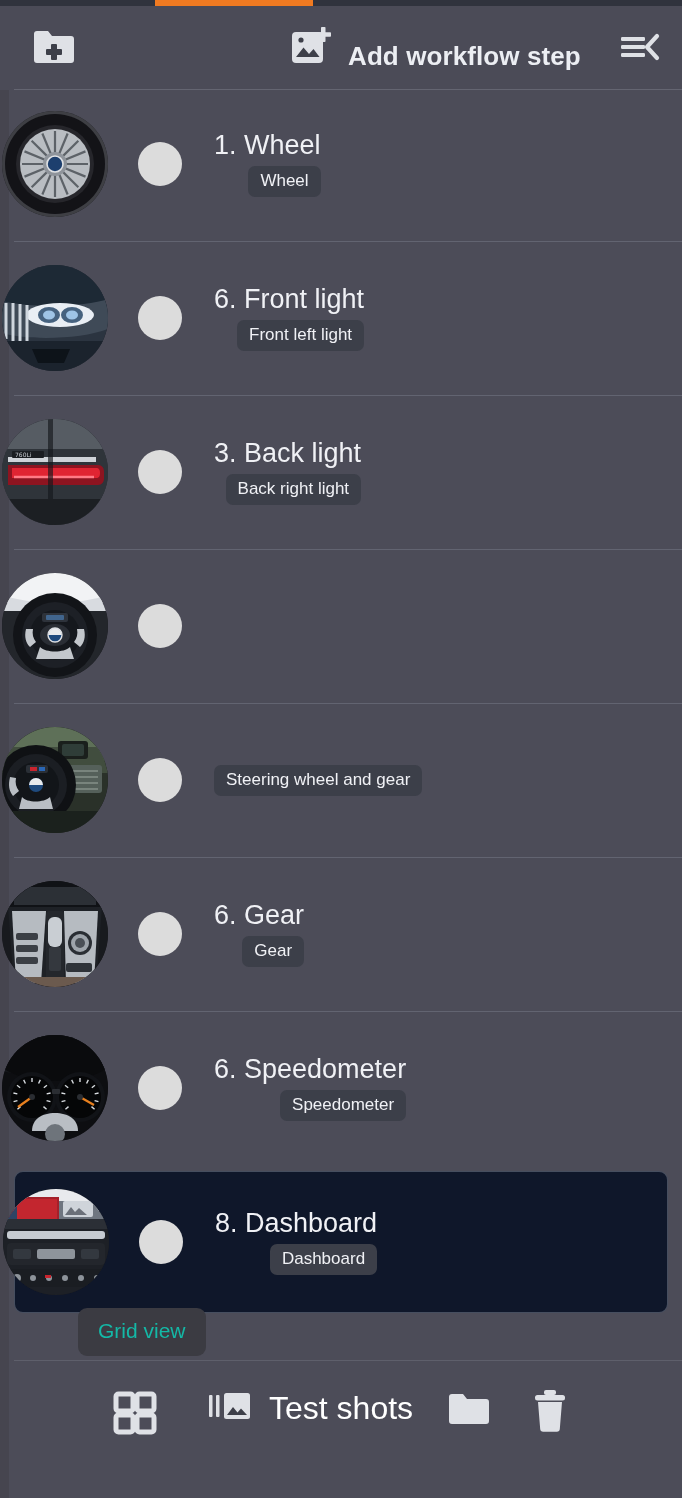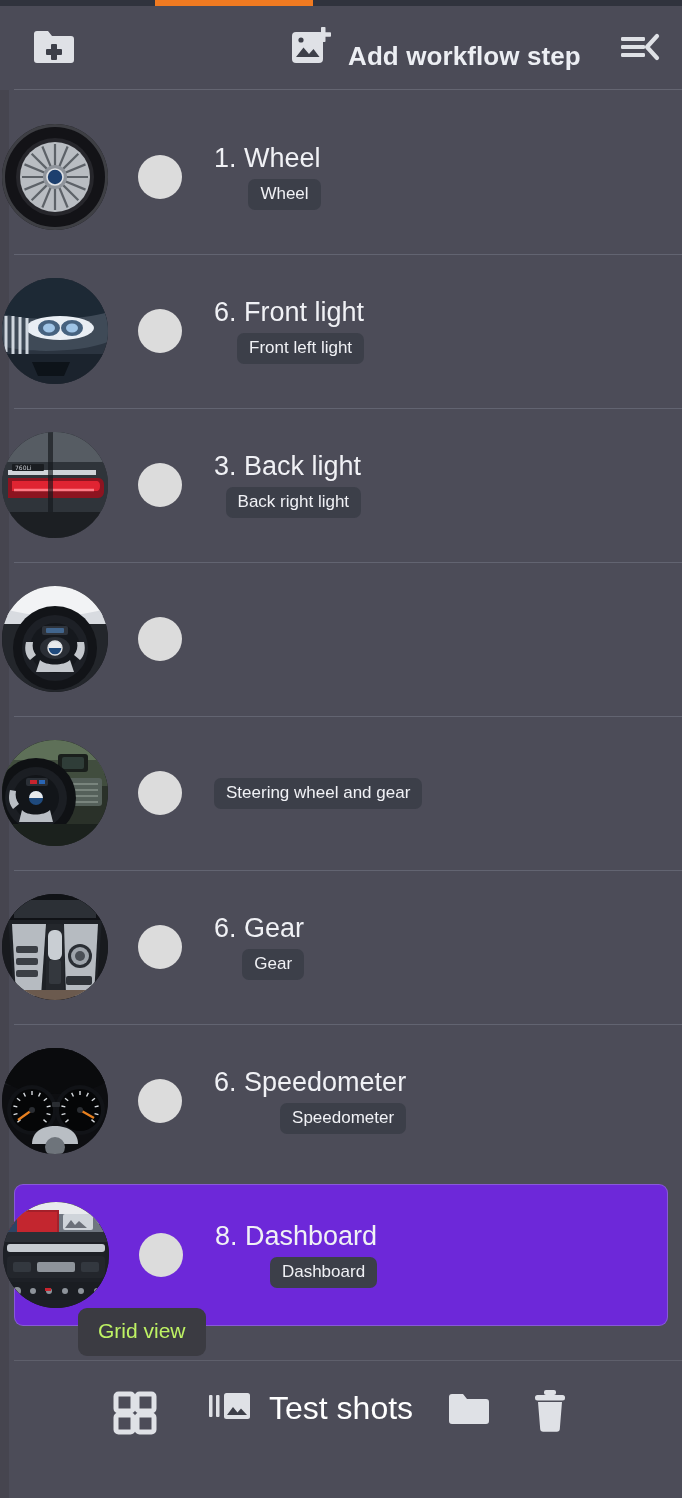--- a/index.html
+++ b/index.html
@@ -87,21 +87,21 @@
     position: absolute;
     left: 0; top: 90px;
     width: 9px;
     height: 1408px;
     background: #46454f;
   }
 
   
   .list {
     position: absolute;
-    top: 100px; left: 0;
+    top: 87px; left: 0;
     width: 682px;
     height: 1270px;
   }
 
   .row {
     position: relative;
     height: 154px;
     display: flex;
     align-items: center;
     padding-left: 14px;
@@ -118,21 +118,21 @@
 
   .row-inner {
     position: relative;
     display: flex;
     align-items: center;
     width: 654px;
     height: 142px;
     border-radius: 9px;
   }
   .row.selected .row-inner {
-    background: #6d28d9;
+    background: #0f172a;
     border: 1px solid rgba(200,205,220,0.30);
   }
 
   
   .thumb {
     width: 106px;
     height: 106px;
     border-radius: 50%;
     flex: 0 0 auto;
     margin-left: -12px;
@@ -179,21 +179,21 @@
 
   
   .tooltip {
     position: absolute;
     left: 78px;
     top: 1308px;
     background: #3b3b42;
     border-radius: 9px;
     padding: 11px 20px 13px 20px;
     font-size: 21px;
-    color: #bef264;
+    color: #14b8a6;
     white-space: nowrap;
     z-index: 40;
   }
 
   
   .bottombar {
     position: absolute;
     left: 0;
     top: 1372px;
     width: 682px;

